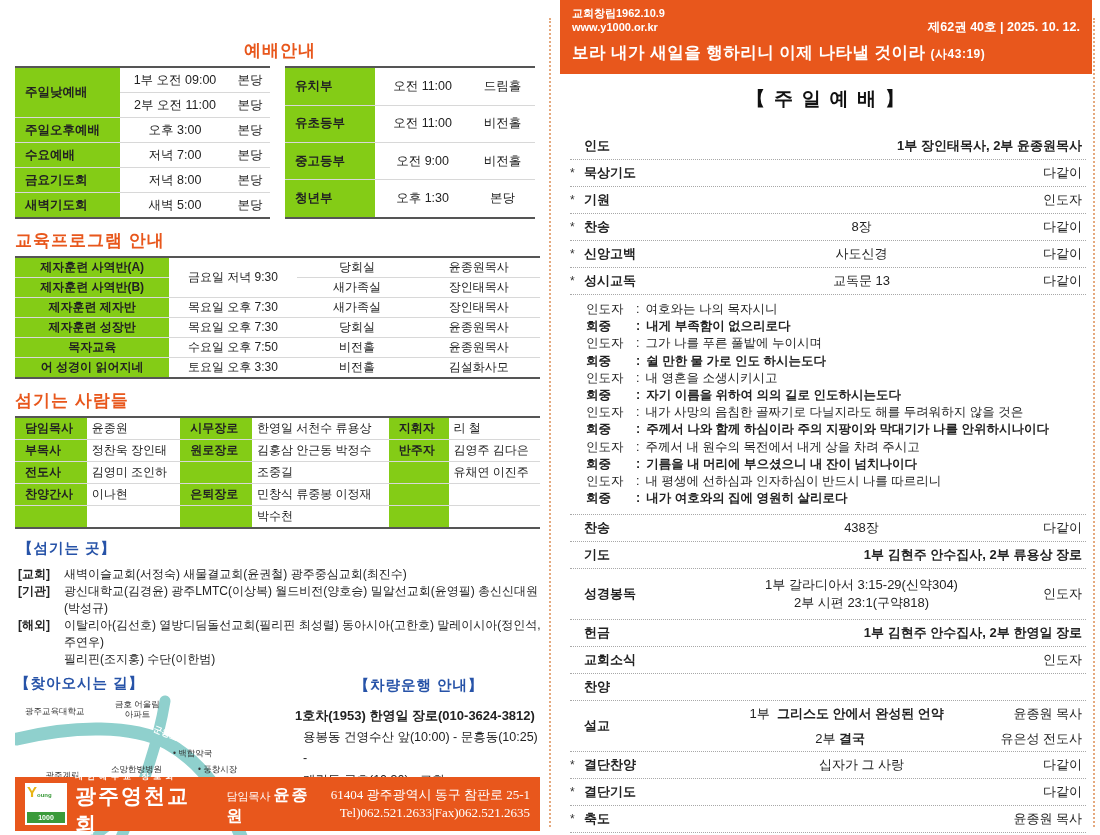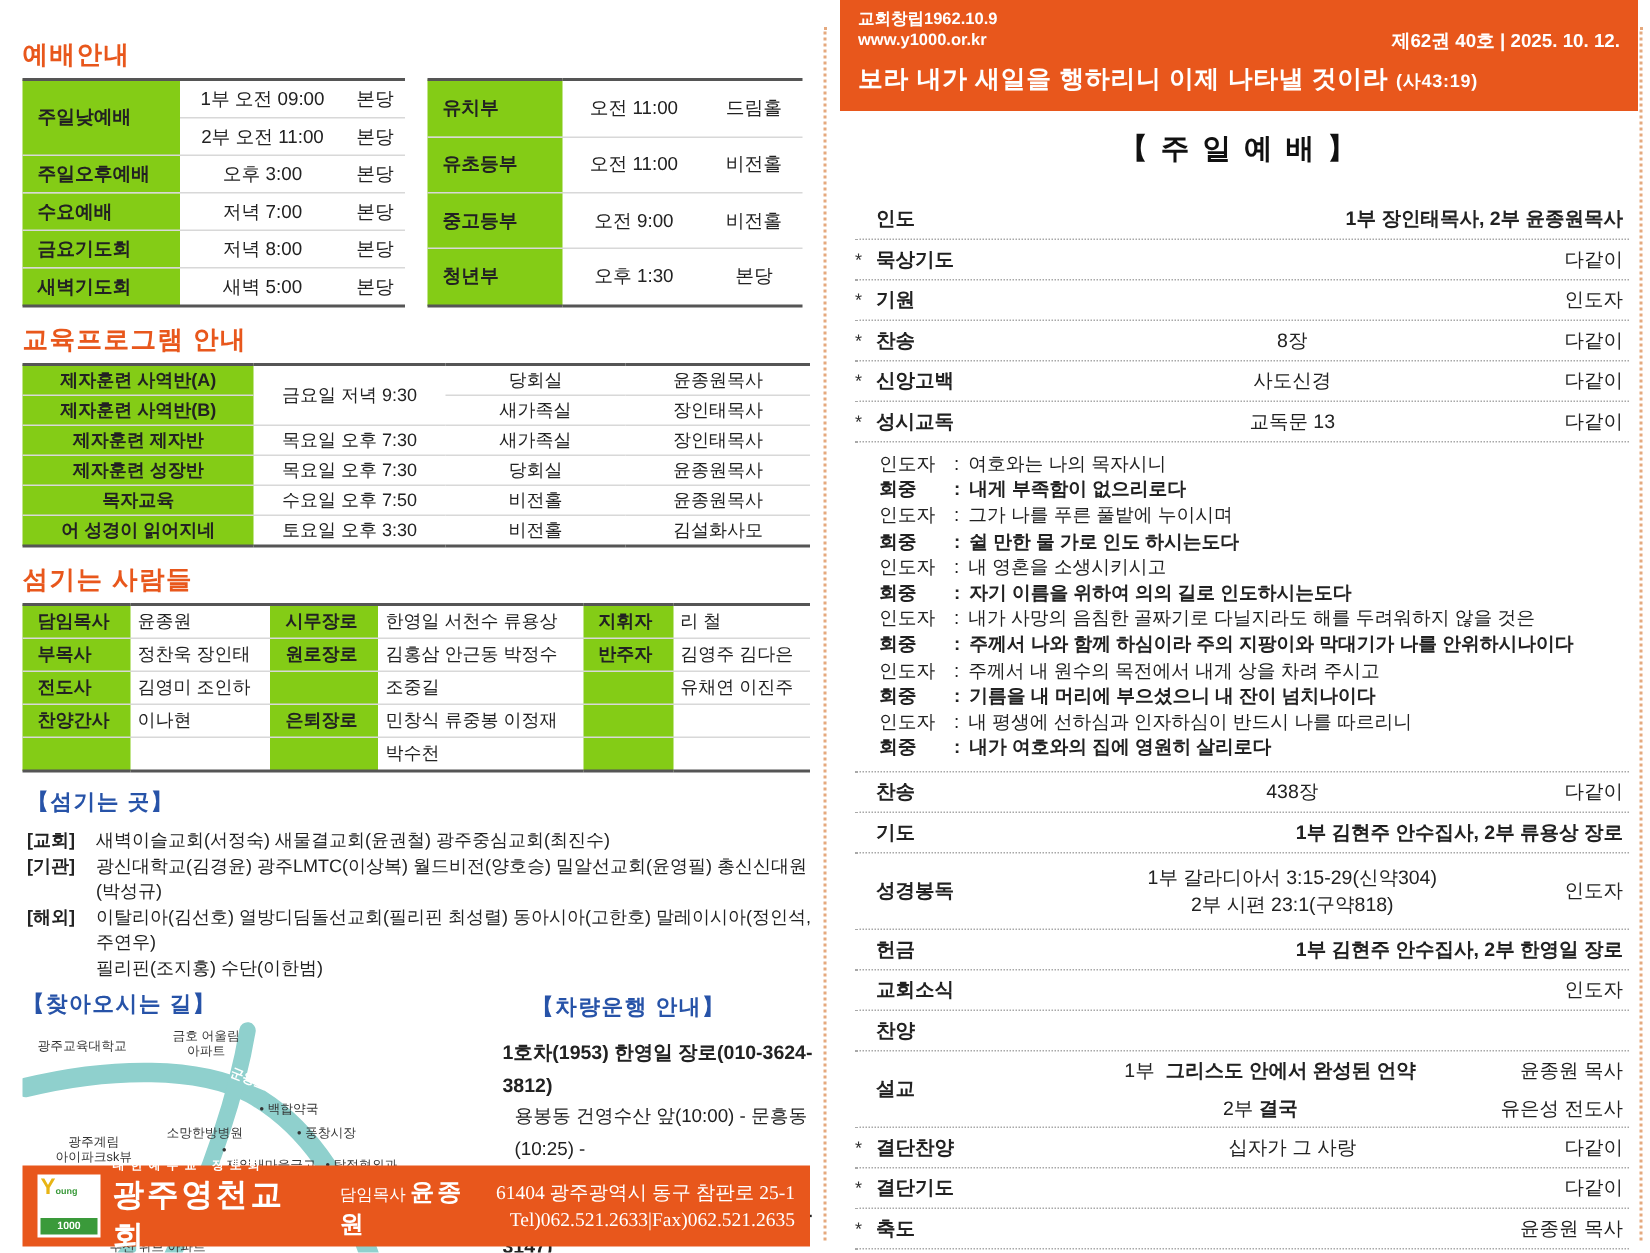--- a/index.html
+++ b/index.html
@@ -36,21 +36,21 @@
   .mapbox svg{position:absolute;left:0;top:0;}
   .m-lbl{position:absolute;font-size:8.5px;color:#333;white-space:nowrap;line-height:9.5px;}
   .m-lbl.ctr{white-space:pre-line;text-align:center;}
   .m-lbl.road,.m-lbl.road2{color:#fff;font-weight:bold;transform:rotate(22deg);}
   .m-lbl.road2{transform:rotate(40deg);}
   .m-lbl.church{color:#e03020;font-weight:bold;font-size:10px;}
   .m-lbl.reddot{color:#e03020;font-size:11px;}
   .shuttlecol{width:252px;}
   .shuttlecol .blue-title{text-align:center;display:block;margin-top:2px;}
   .sh-lines{margin-top:10px;font-size:12.5px;line-height:21.5px;color:#222;}
-  .sh-lines .ln{padding-left:10px;margin-left:40px;}
+  .sh-lines .ln{padding-left:10px;}
   .sh-lines .ln.bold{font-weight:bold;font-size:13px;padding-left:2px;}
   .footbar{position:absolute;left:15px;right:5px;bottom:4px;height:54px;background:#e8571c;display:flex;align-items:center;padding:0 10px;gap:8px;color:#fff;}
   .logo{width:42px;height:42px;background:#fff;flex:none;display:flex;flex-direction:column;justify-content:space-between;padding:2px;box-sizing:border-box;}
   .logo .yt{color:#e8b414;font-weight:bold;font-size:15px;line-height:14px;}
   .logo .yt small{color:#3a9a3a;font-size:6px;font-weight:bold;}
   .logo .yb{background:#3a9a3a;color:#fff;font-size:7px;text-align:center;line-height:11px;font-weight:bold;}
   .f-mid{display:flex;flex-direction:column;justify-content:center;}
   .f-assoc{font-size:8px;letter-spacing:4px;font-weight:bold;}
   .f-church{font-size:21px;font-weight:bold;letter-spacing:2px;}
   .f-pastor{font-size:11px;margin-left:12px;align-self:flex-end;padding-bottom:4px;}
@@ -82,21 +82,21 @@
   .s-line .r{flex:none;text-align:right;padding-right:4px;}
   .s-mid{flex:1;}
   .s-right{flex:none;display:flex;align-items:center;padding-right:4px;}
   .serm-t{font-weight:bold;}
 </style>
 </head>
 <body>
 
 <div class="page" id="pgL">
 
-  <div class="sec-title" style="margin-top:25px;">예배안내</div>
+  <div class="sec-title" style="margin-top:39px;text-align:center;">예배안내</div>
 
   <div class="topwrap">
     <table class="btab" id="wtab">
       <tbody>
           <tr>
         <td class="lcell" rowspan="2">주일낮예배</td>
         <td>1부 오전 09:00</td>
         <td>본당</td>
       </tr>
       <tr>

